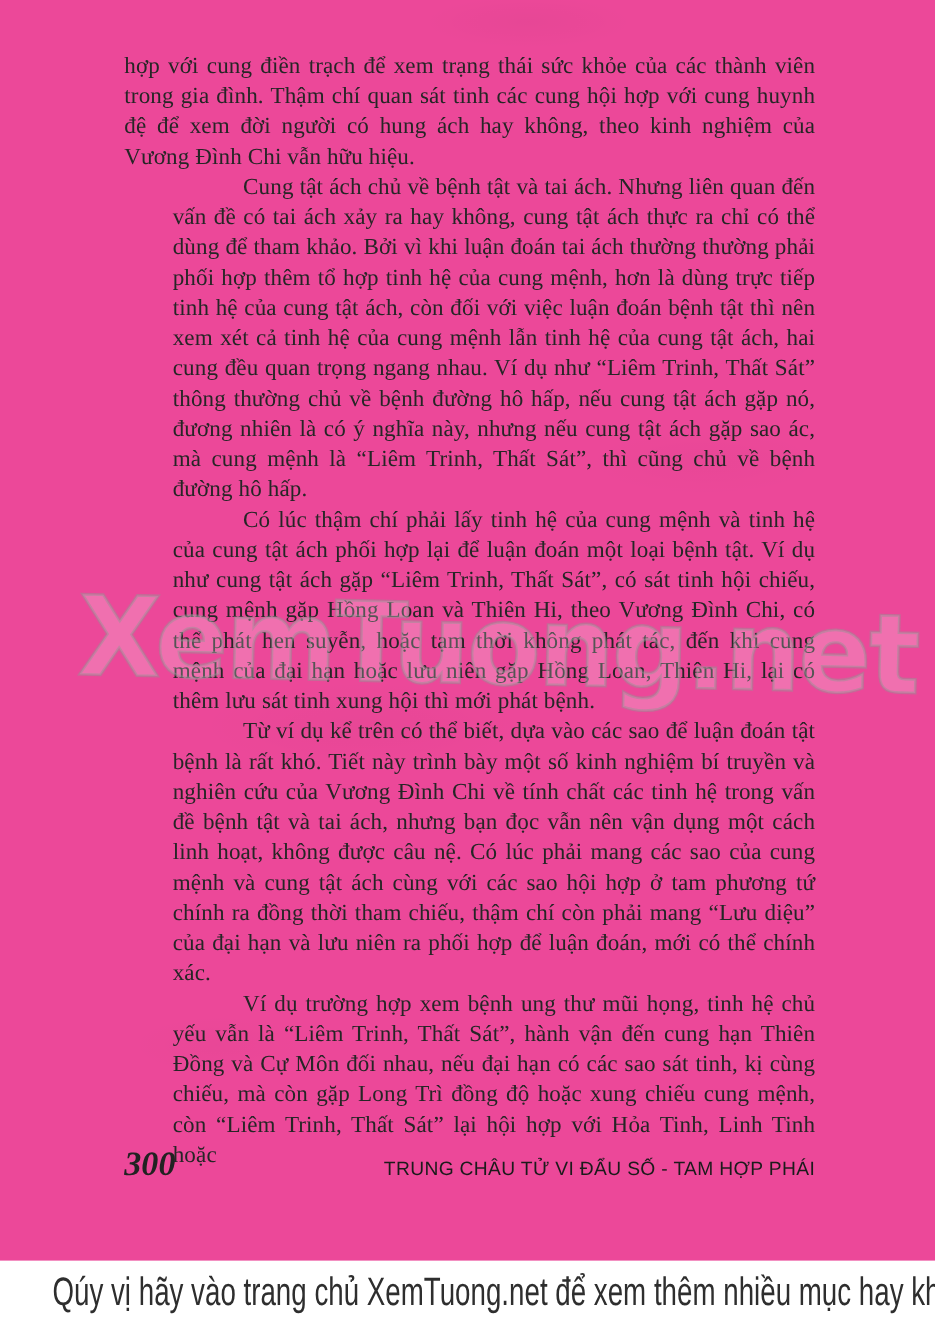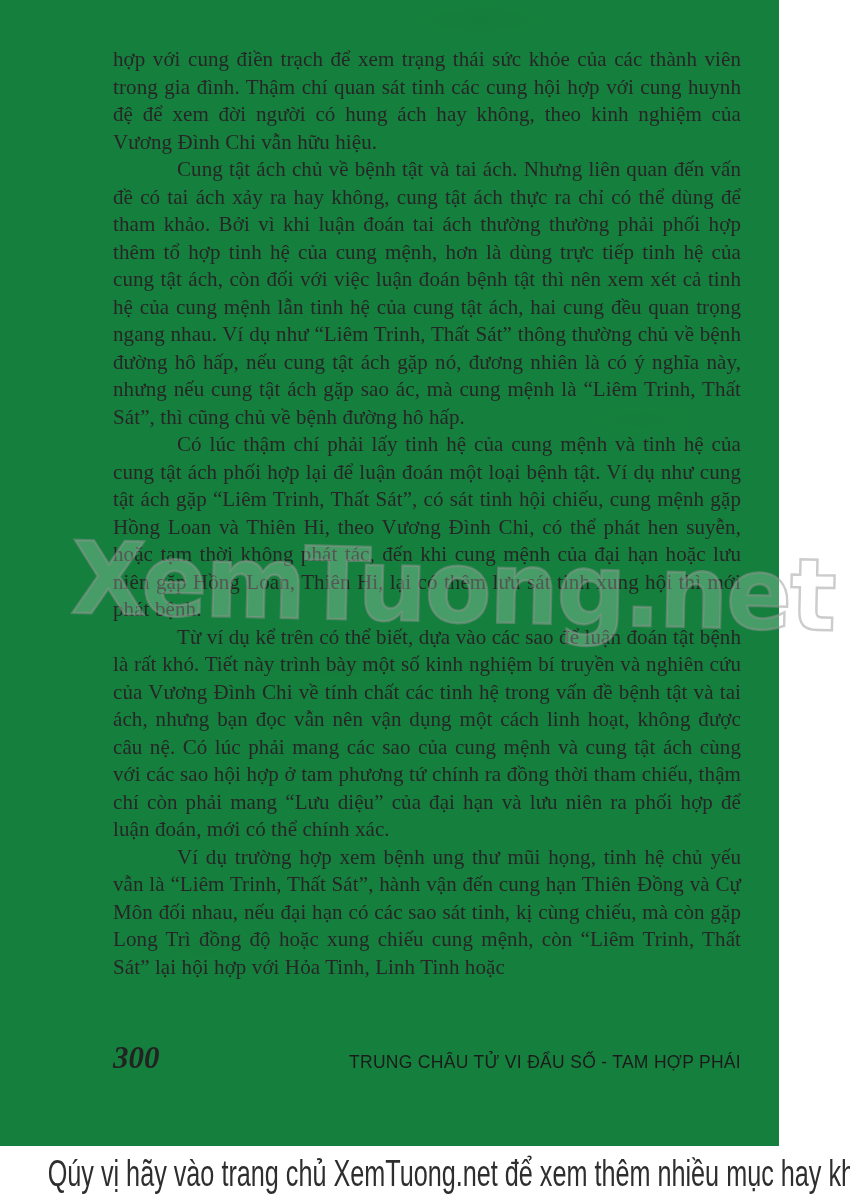--- a/index.html
+++ b/index.html
@@ -14,23 +14,23 @@
     position: relative;
     width: 850px;
     height: 1202px;
     overflow: hidden;
     background: #ffffff;
   }
   
   .page {
     position: absolute;
     left: 0; top: 0;
-    width: 779px;
+    width: 850px;
     height: 1150px;
-    background: #15803d;
+    background: #ec4899;
   }
   .scan-noise {
     position: absolute;
     inset: 0;
     background-image:
       radial-gradient(ellipse 140px 35px at 480px 20px, rgba(0,0,0,0.025), transparent 70%),
       radial-gradient(ellipse 220px 60px at 330px 660px, rgba(0,0,0,0.018), transparent 70%),
       radial-gradient(ellipse 160px 45px at 640px 420px, rgba(0,0,0,0.015), transparent 70%),
       radial-gradient(ellipse 120px 40px at 200px 950px, rgba(0,0,0,0.015), transparent 70%);
     pointer-events: none;
@@ -40,21 +40,21 @@
     left: 113px;
     top: 46px;
     width: 628px;
     font-size: 21px;
     line-height: 27.5px;
     color: #262626;
     text-align: justify;
     letter-spacing: 0.1px;
   }
   .text-block p { margin: 0; }
-  .text-block p.indent { text-indent: 64px; }
+  .text-block p.indent { text-indent: 64px; margin-left: 44px; }
 
   
   .watermark {
     position: absolute;
     left: 60px;
     top: 528px;
     width: 740px;
     text-align: center;
     white-space: nowrap;
     font-family: "DejaVu Sans", sans-serif;

